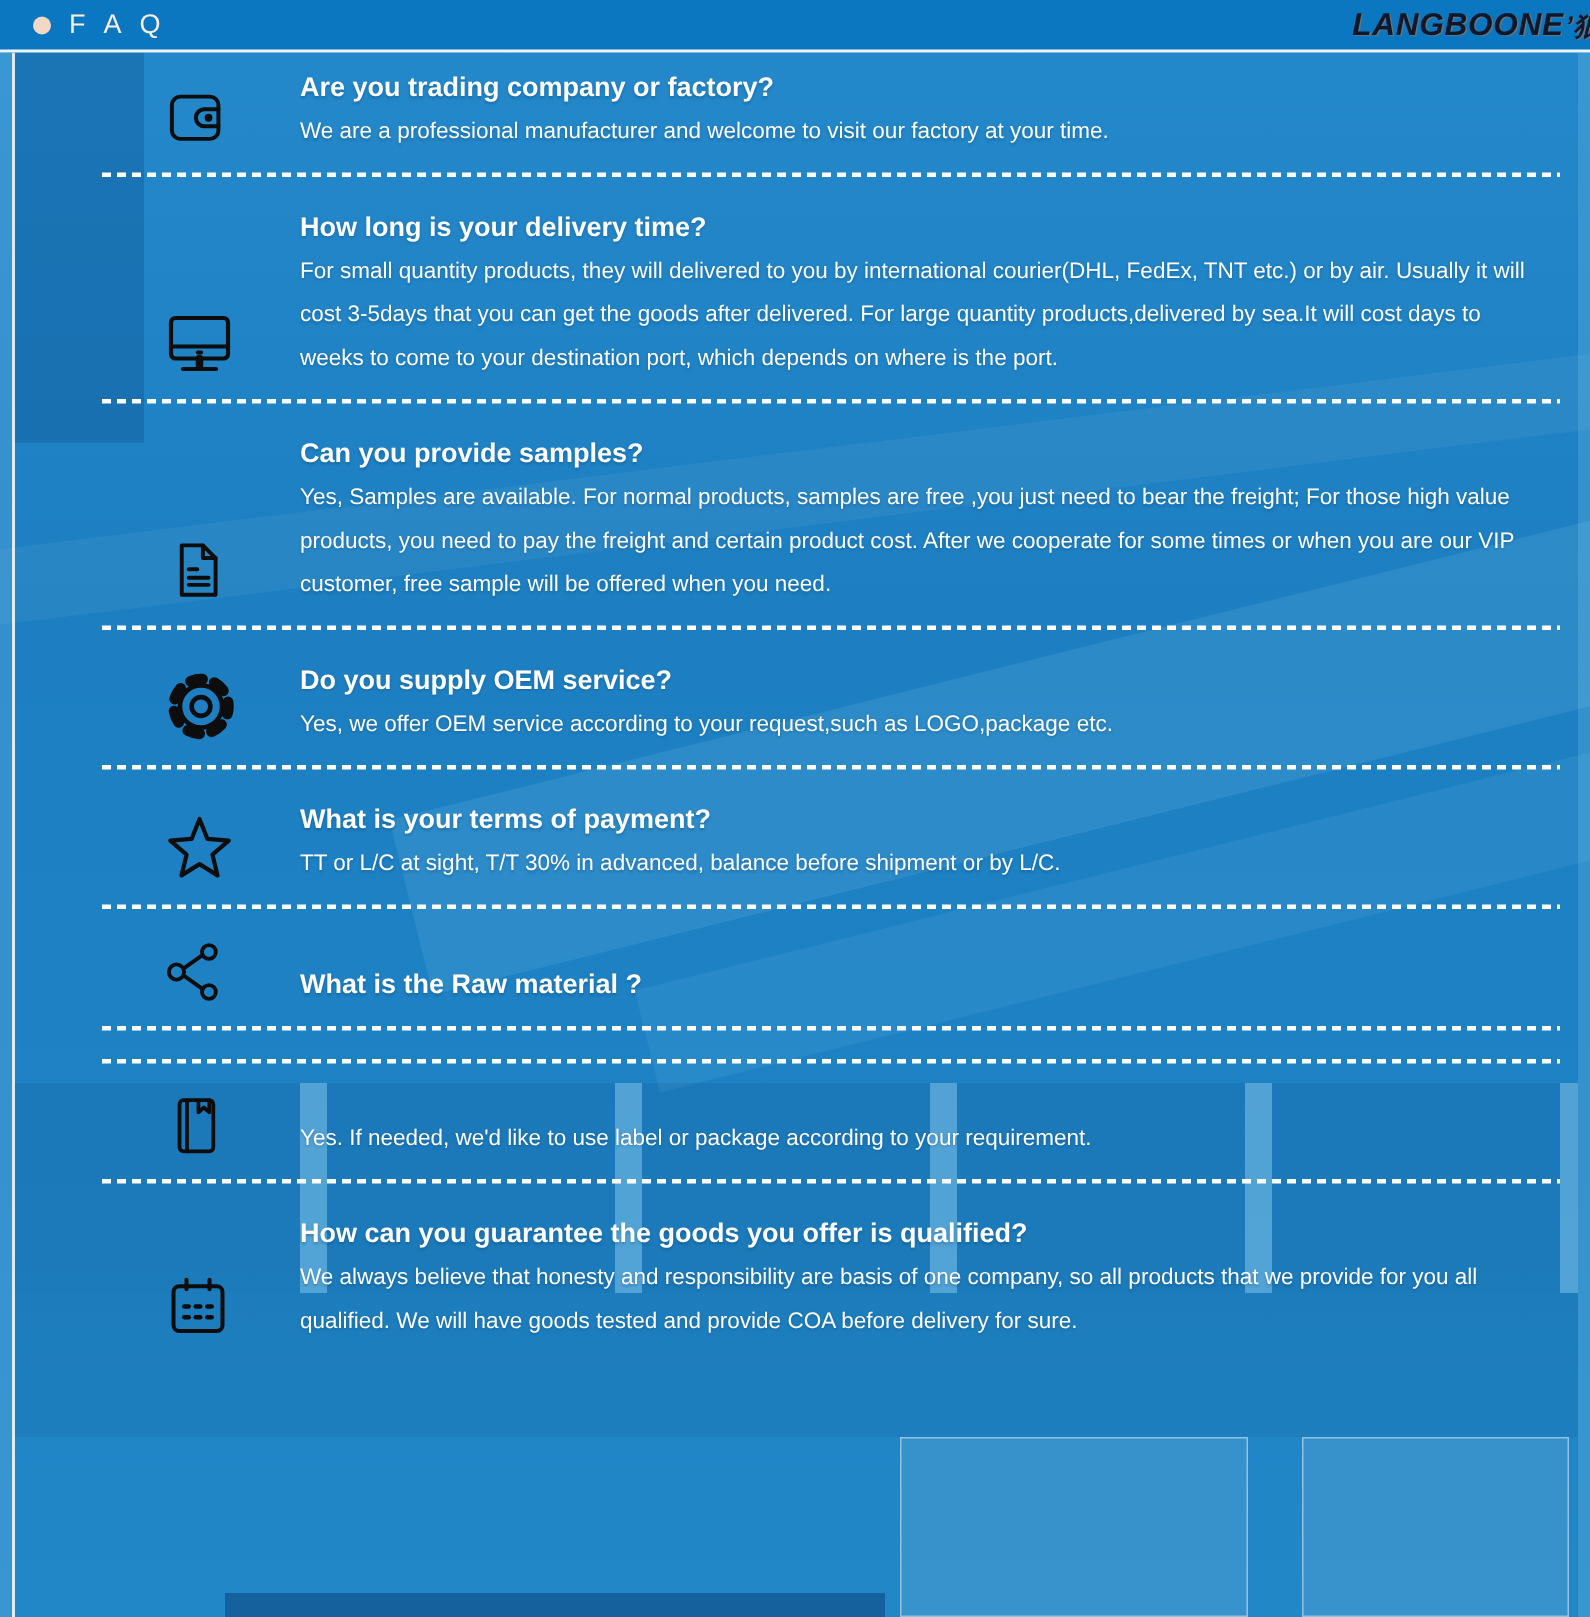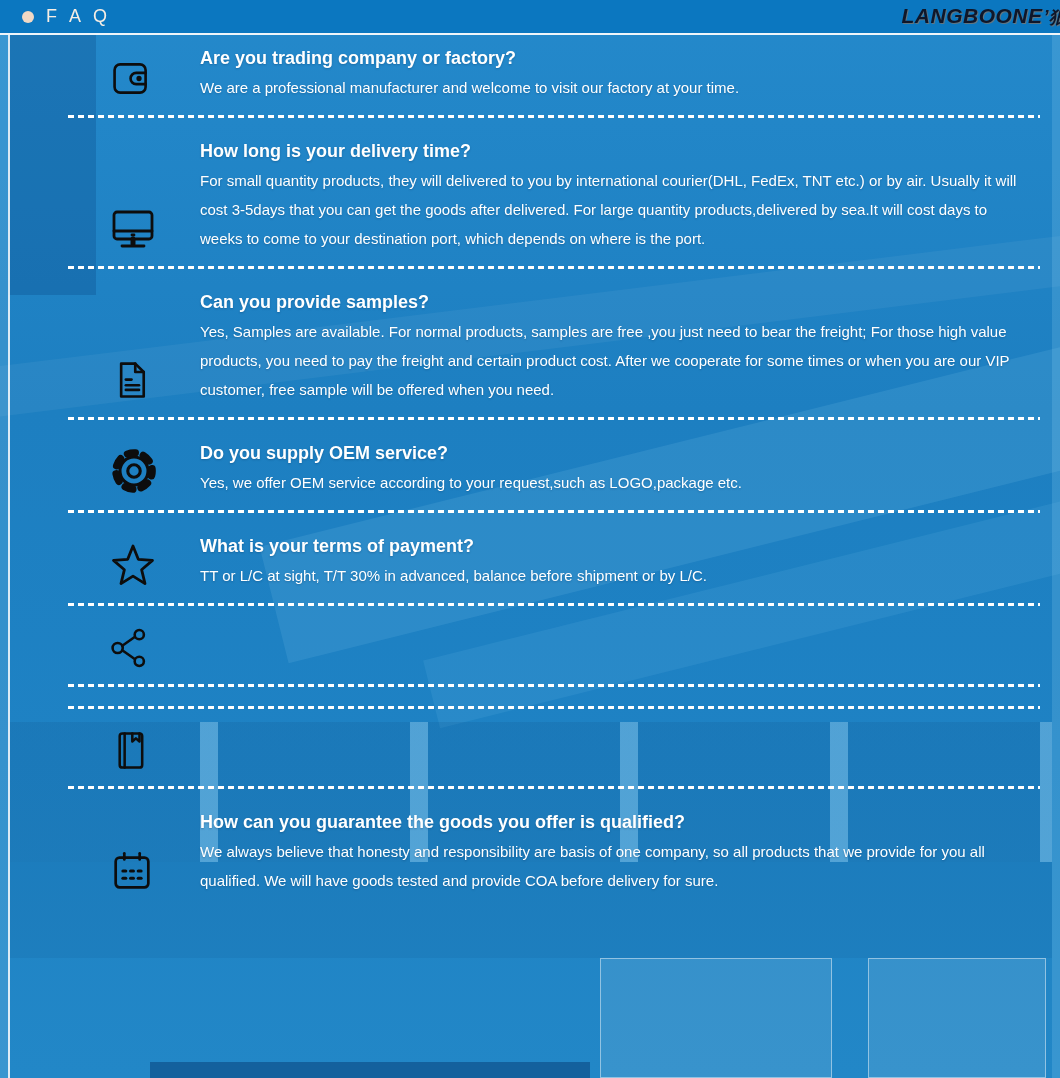--- a/index.html
+++ b/index.html
@@ -150,35 +150,37 @@
       <div class="icon-cell">
         <svg width="46" height="46" viewBox="0 0 50 50">
           <circle cx="34" cy="10.5" r="5"></circle>
           <circle cx="10.5" cy="25" r="5.5"></circle>
           <circle cx="34" cy="39.5" r="5"></circle>
           <line x1="15.5" y1="22.5" x2="29" y2="13"></line>
           <line x1="15.5" y1="27.5" x2="29" y2="37"></line>
         </svg>
       </div>
       <div class="text-cell">
+        <div class="question">What is the Raw material ?</div>
       </div>
     </div>
     <div class="sep"></div>
 
     <div class="sep"></div>
 
     <div class="faq-item">
       <div class="icon-cell">
         <svg width="45" height="45" viewBox="0 0 50 50">
           <rect x="13" y="6" width="25" height="38" rx="3"></rect>
           <line x1="18.5" y1="6" x2="18.5" y2="44"></line>
           <path d="M27 6 V15 L31 11.5 L35 15 V6"></path>
         </svg>
       </div>
       <div class="text-cell">
+        <div class="answer">Yes. If needed, we'd like to use label or package according to your requirement.</div>
       </div>
     </div>
     <div class="sep"></div>
 
     <div class="faq-item">
       <div class="icon-cell">
         <svg width="48" height="48" viewBox="0 0 50 50">
           <rect x="8" y="11" width="34" height="31" rx="4"></rect>
           <line x1="17" y1="6.5" x2="17" y2="13"></line>
           <line x1="33" y1="6.5" x2="33" y2="13"></line>

